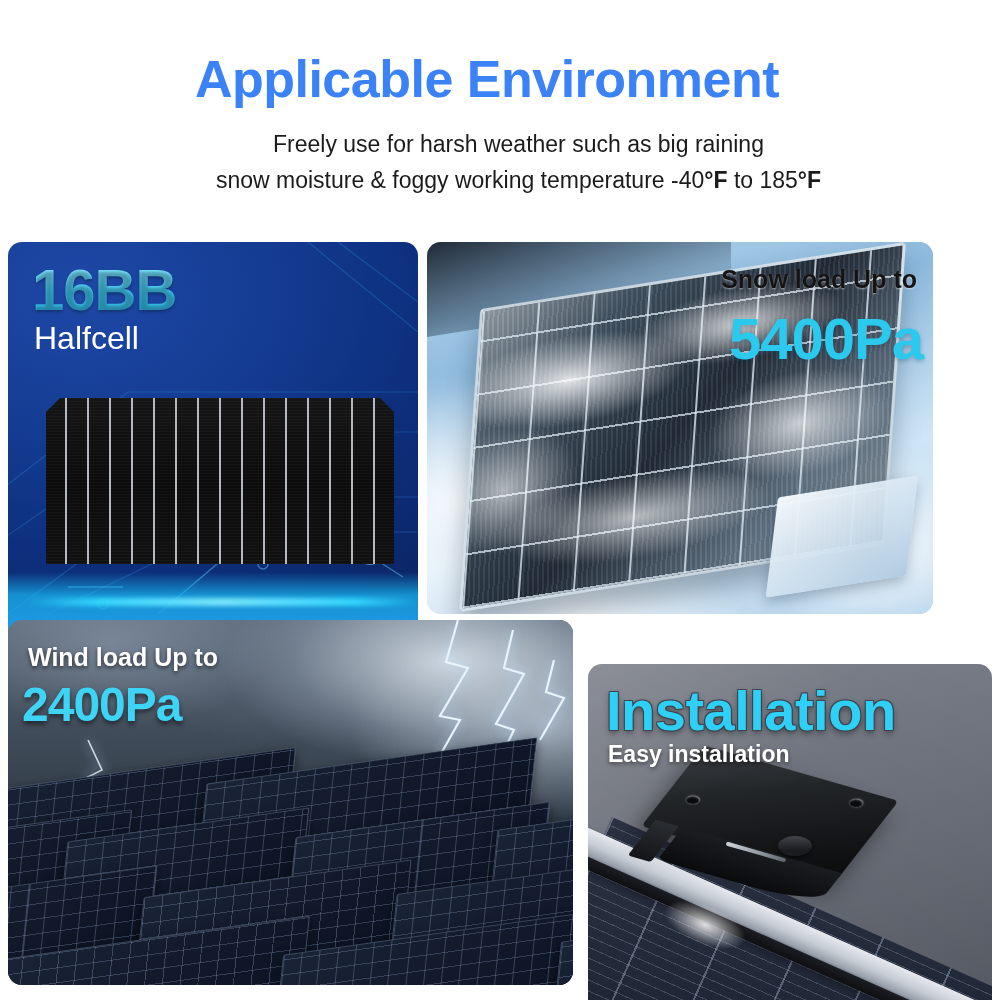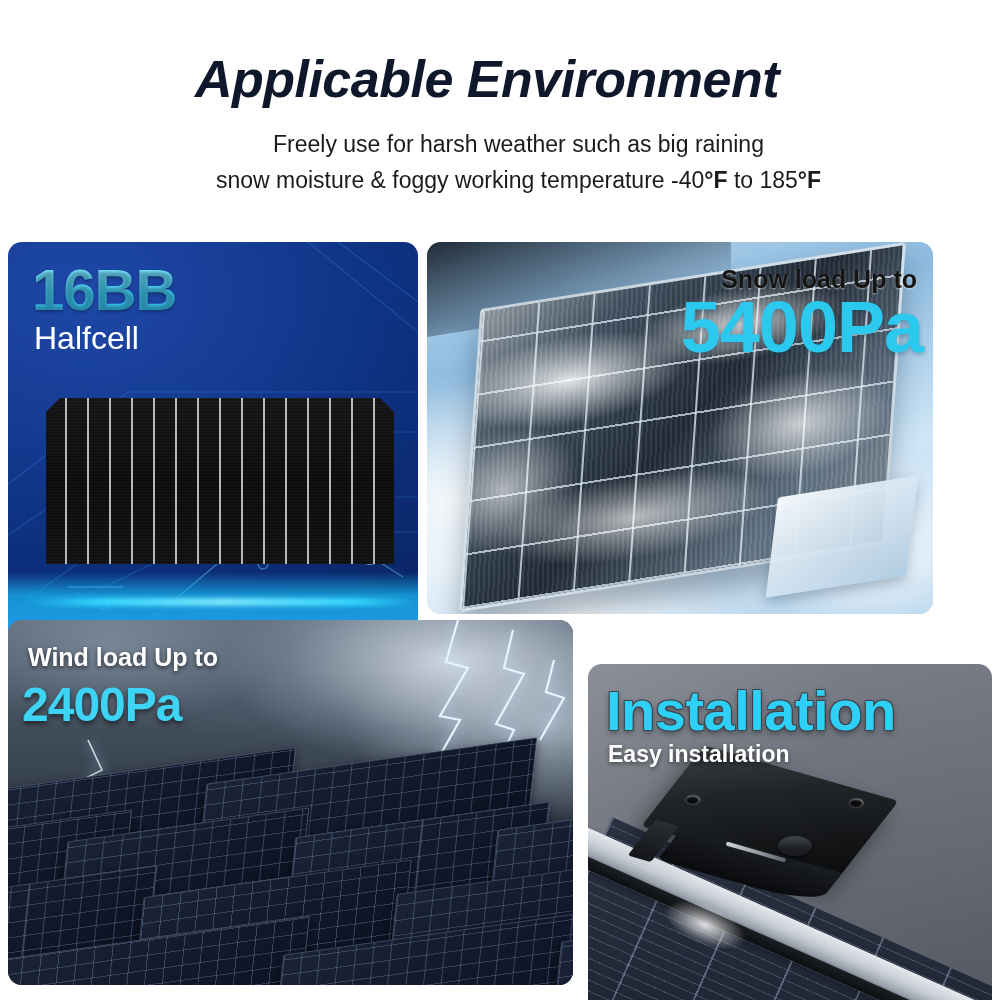--- a/index.html
+++ b/index.html
@@ -32,24 +32,23 @@
     text-align: center;
   }
   .title {
     position: absolute;
     left: 0;
     top: 48px;
     width: 974px;
     font-size: 52px;
     font-weight: bold;
     letter-spacing: -0.5px;
-    color: #0f172a;
+    color: #3b82f6;
     line-height: 62px;
     white-space: nowrap;
-    font-style: italic;
   }
   .subtitle {
     position: absolute;
     left: 0;
     top: 126px;
     width: 1000px;
     font-size: 23px;
     color: #1b1b1b;
     line-height: 36px;
     font-weight: 400;
@@ -237,22 +236,22 @@
     font-size: 25px;
     font-weight: bold;
     color: #141414;
     line-height: 30px;
     white-space: nowrap;
     text-shadow: 0 1px 2px rgba(255,255,255,0.5);
   }
   .p2 .snowtext-big {
     position: absolute;
     right: 10px;
-    top: 52px;
-    font-size: 72px;
+    top: 64px;
+    font-size: 58px;
     font-weight: bold;
     line-height: 66px;
     letter-spacing: -1px;
     white-space: nowrap;
     color: #2cc9ee;
     text-shadow: 0 2px 4px rgba(0,60,90,0.30);
   }
 
   
   .p3 {

